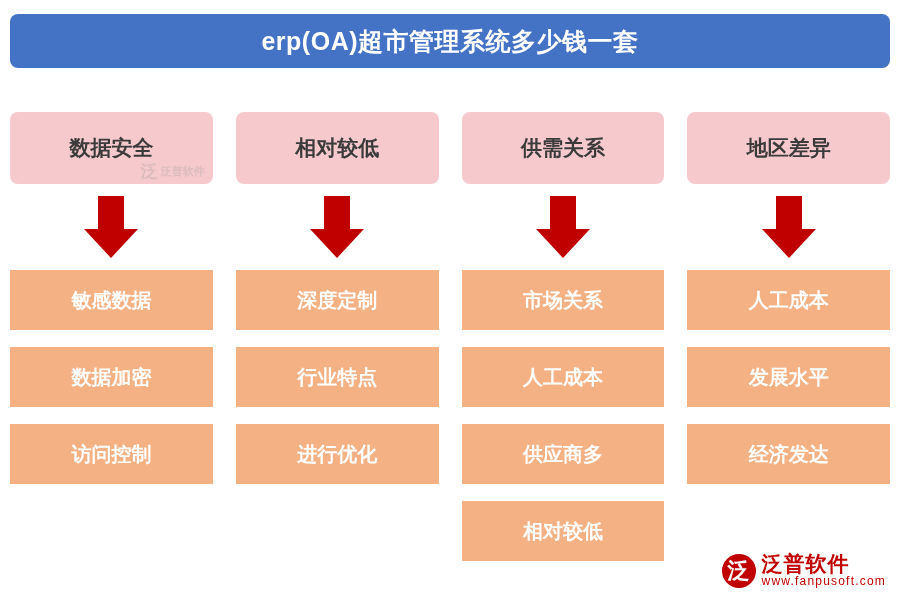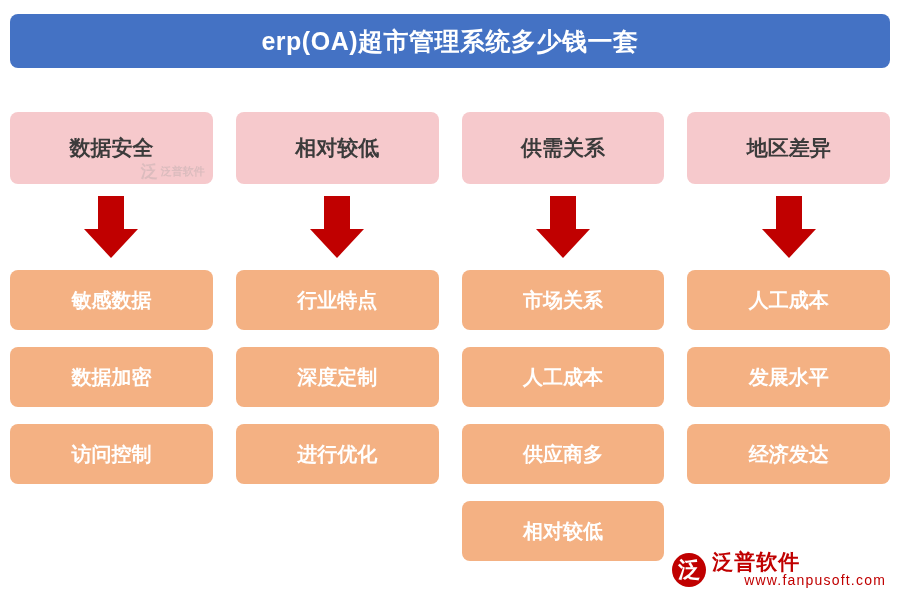--- a/index.html
+++ b/index.html
@@ -122,21 +122,21 @@
     width: 0;
     height: 0;
     border-left: 27px solid transparent;
     border-right: 27px solid transparent;
     border-top: 29px solid #C00000;
   }
   
   .item-box {
     height: 60px;
     background: #F4B183;
-    border-radius: 8px;
+    border-radius: 0;
     display: flex;
     align-items: center;
     justify-content: center;
     margin-bottom: 17px;
   }
   .item-box.last {
     margin-bottom: 12px;
   }
   .item-box .item-text {
     color: #ffffff;
@@ -171,24 +171,23 @@
     flex-direction: column;
     line-height: 1.05;
   }
   .wm-logo .logo-cn {
     font-size: 21px;
     font-weight: bold;
     color: #C00000;
     letter-spacing: 1px;
   }
   .wm-logo .logo-en {
-    font-size: 14px;
+    font-size: 12px;
     color: #C00000;
     letter-spacing: 1.2px;
-    margin-left: 32px;
   }
 </style>
 </head>
 <body>
 
 <div class="page">
 
   <div class="title-banner">
     <div class="title-text">erp(OA)超市管理系统多少钱一套</div>
   </div>
@@ -224,24 +223,24 @@
       <div class="head-box">
         <span class="head-text">相对较低</span>
       </div>
       <div class="arrow-wrap">
         <div class="arrow">
           <div class="shaft"></div>
           <div class="headtri"></div>
         </div>
       </div>
       <div class="item-box">
+        <span class="item-text">深度定制</span>
+      </div>
+      <div class="item-box">
         <span class="item-text">行业特点</span>
-      </div>
-      <div class="item-box">
-        <span class="item-text">深度定制</span>
       </div>
       <div class="item-box last">
         <span class="item-text">进行优化</span>
       </div>
     </div>
 
     <div class="column">
       <div class="head-box">
         <span class="head-text">供需关系</span>
       </div>

